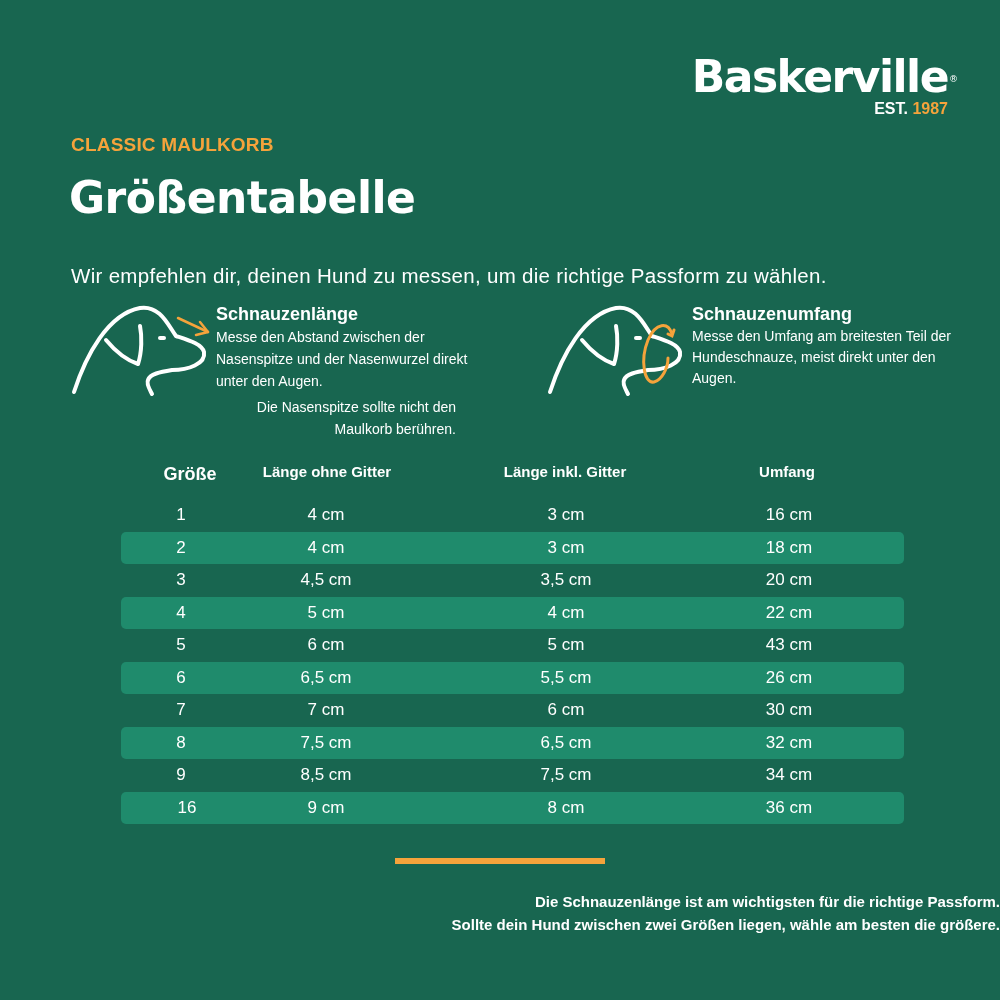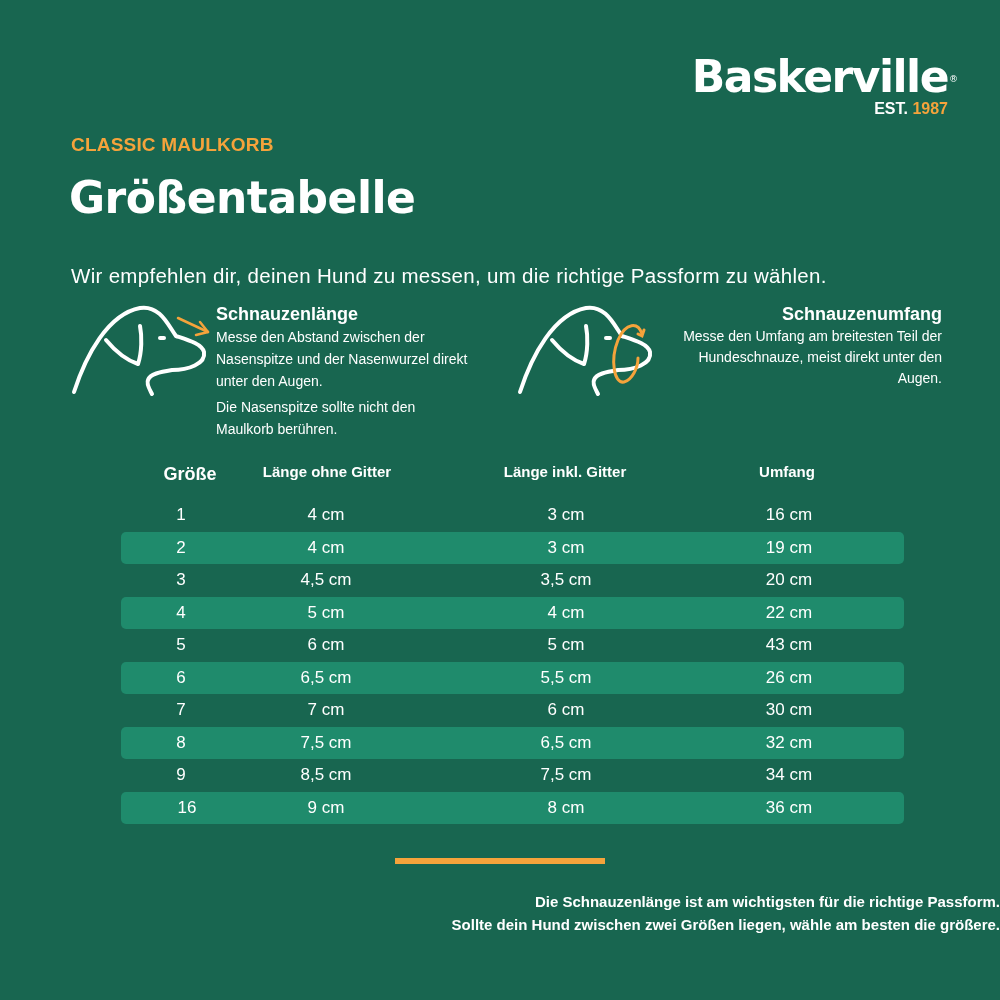--- a/index.html
+++ b/index.html
@@ -15,26 +15,26 @@
   .logo-reg { position:absolute; right:-10px; top:2px; font-size:9px; font-weight:normal; letter-spacing:0; }
   .logo-est { font-weight:bold; font-size:16px; line-height:18px; margin-top:0px; }
   .logo-year { color:#f5a33b; }
 
   .eyebrow { position:absolute; left:71px; top:134px; color:#f5a33b; font-weight:bold; font-size:19px; letter-spacing:0.2px; }
   .title { position:absolute; left:69px; top:172px; font-family:"DejaVu Sans", sans-serif; font-weight:bold; font-size:44px; letter-spacing:-0.5px; }
   .subtitle { position:absolute; left:71px; top:244px; font-size:20.5px; letter-spacing:0.3px;margin-top:20px; }
 
   .measure { position:absolute; top:300px; display:flex; }
   .measure.left { left:68px; }
-  .measure.right { left:514px;text-align:right; }
+  .measure.right { left:544px; }
   .dog { width:144px; height:100px; flex:none; }
   .measure-text { margin-left:4px; }
   .measure-title { font-weight:bold; font-size:18px; margin-top:2px; line-height:24px; }
   .measure-desc { font-size:14px; line-height:22px; }
-  .measure-desc2 { font-size:14px; line-height:22px; margin-top:4px; }
+  .measure-desc2 { font-size:14px; line-height:22px; margin-top:4px;text-align:right; }
   .measure.right .measure-desc { line-height:21px; }
 
   .table { position:absolute; left:121px; top:455px; width:783px; }
   .thead { position:relative; height:44px; }
   .th { position:absolute; top:8px; font-weight:bold; font-size:15px; transform:translateX(-50%); white-space:nowrap;text-align:right; }
   .th.size { font-size:18px; top:9px; }
   .trow { position:relative; height:32.5px; border-radius:5px; }
   .trow.shaded { background:#1f8b6c; }
   .td { position:absolute; top:6px; font-size:17px; transform:translateX(-50%); white-space:nowrap; }
 
@@ -101,21 +101,21 @@
   <div class="trow">
     <div class="td" style="left:60px">1</div>
     <div class="td" style="left:205px">4 cm</div>
     <div class="td" style="left:445px">3 cm</div>
     <div class="td" style="left:668px">16 cm</div>
   </div>
   <div class="trow shaded">
     <div class="td" style="left:60px">2</div>
     <div class="td" style="left:205px">4 cm</div>
     <div class="td" style="left:445px">3 cm</div>
-    <div class="td" style="left:668px">19 cm</div>
+    <div class="td" style="left:668px">18 cm</div>
   </div>
   <div class="trow">
     <div class="td" style="left:60px">3</div>
     <div class="td" style="left:205px">4,5 cm</div>
     <div class="td" style="left:445px">3,5 cm</div>
     <div class="td" style="left:668px">20 cm</div>
   </div>
   <div class="trow shaded">
     <div class="td" style="left:60px">4</div>
     <div class="td" style="left:205px">5 cm</div>

